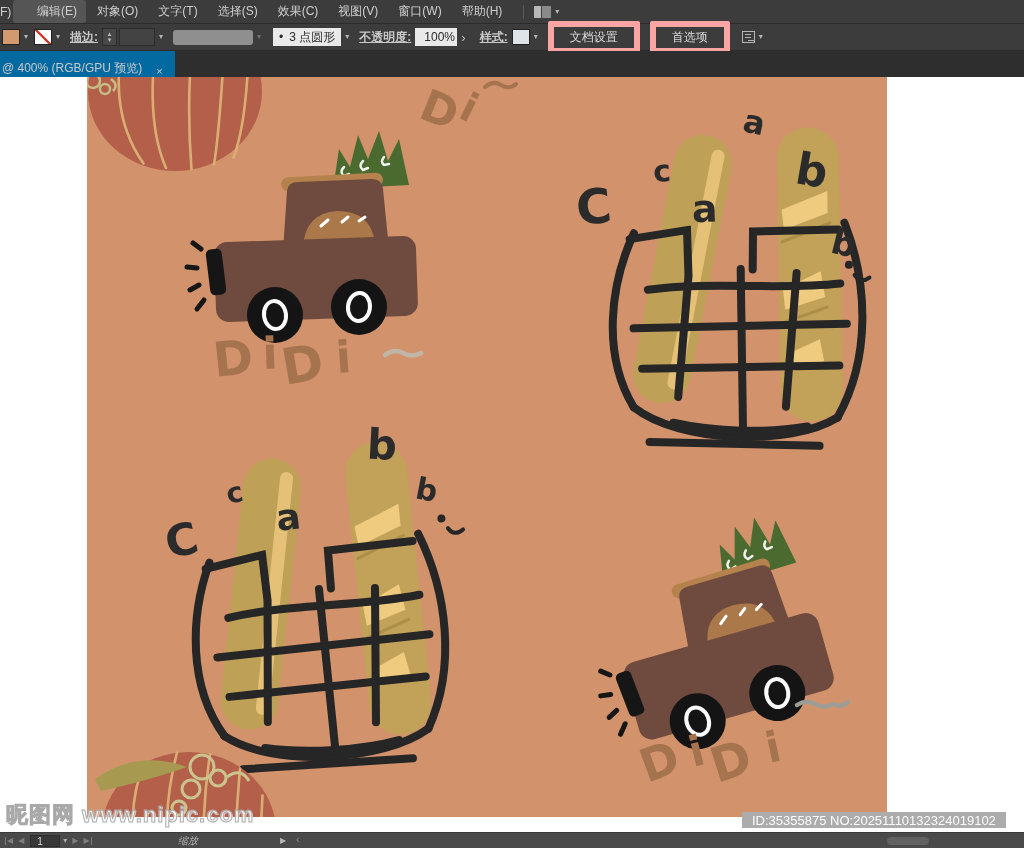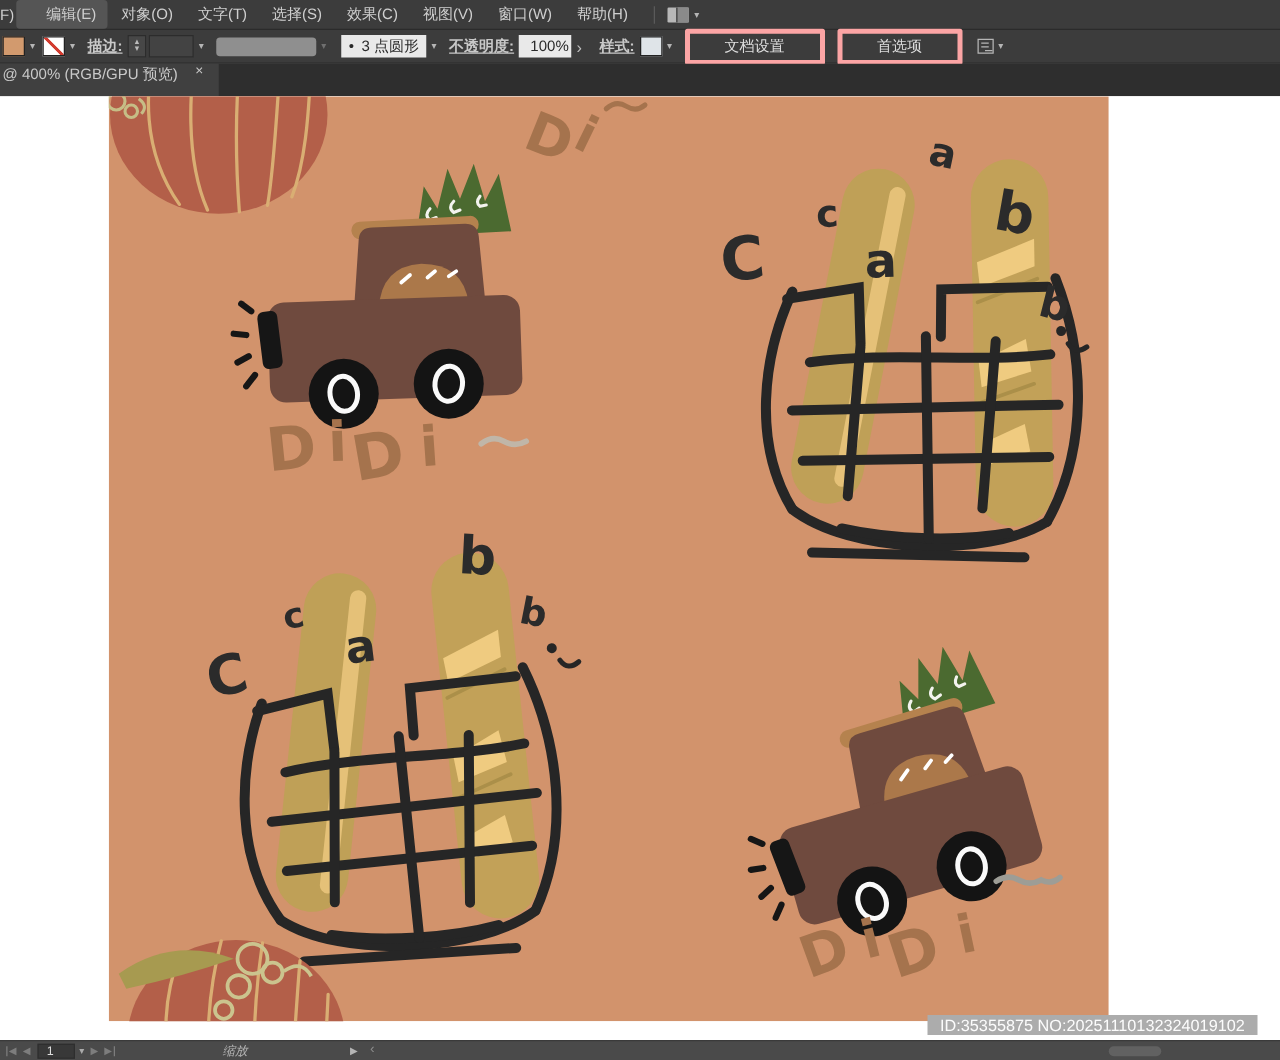--- a/index.html
+++ b/index.html
@@ -32,31 +32,31 @@
              display:flex; flex-direction:column; align-items:center; justify-content:center;
              font-size:7px; color:#bbb; line-height:6px; }
   .combo-dark { width:36px; height:18px; background:#434343; border:1px solid #2c2c2c; margin-left:2px; }
   .brush-preview { width:80px; height:15px; background:#8f8f8f; border-radius:3px; margin-left:10px; }
   .combo-light { height:18px; background:#e9e9e9; color:#2a2a2a; display:flex; align-items:center;
                  padding:0 6px; margin-left:12px; white-space:nowrap; }
   .field-light { width:42px; height:18px; background:#e9e9e9; color:#2a2a2a; display:flex;
                  align-items:center; padding:0 9px; }
   .chev { color:#bdbdbd; font-size:13px; margin:0 4px; }
   .style-swatch { width:18px; height:16px; background:#dfe4e8; border:1px solid #222; }
-  .cb-btn { border:4px solid #fca5a5; border-radius:2px; background:transparent; color:#ddd;
-            font-size:12px; padding:2px 28px; margin-left:10px; white-space:nowrap;
+  .cb-btn { border:6px solid #fca5a5; border-radius:2px; background:transparent; color:#ddd;
+            font-size:12px; padding:2px 16px; margin-left:10px; white-space:nowrap;
             font-family:"Liberation Sans",sans-serif; }
   .tool-glyph { width:13px; height:12px; border:1px solid #b5b5b5; margin-left:12px; position:relative; }
   .tool-glyph::after { content:""; position:absolute; left:2px; top:2px; width:6px; height:1px;
             background:#b5b5b5; box-shadow:0 3px 0 #b5b5b5, 3px 6px 0 #b5b5b5; }
 
   
   .tabbar { height:26px; background:#2e2e2e; display:flex; align-items:flex-end; }
-  .doc-tab { height:26px; background:#404040; color:#c9c9c9; font-size:12px; display:flex;
-             align-items:flex-start; padding:0 8px 0 2px; white-space:nowrap; }
+  .doc-tab { height:26px; background:#0369a1; color:#c9c9c9; font-size:12px; display:flex;
+             align-items:flex-end; padding:0 8px 0 2px; white-space:nowrap; }
   .tab-close { margin-left:10px; font-size:11px; color:#c9c9c9; padding:0 4px; }
 
   
   .viewport { position:relative; height:755px; background:#ffffff; overflow:hidden; }
   .artwork { position:absolute; left:87px; top:0; }
   .crayon { font-family:"DejaVu Sans",sans-serif; font-weight:bold; fill:#2b2b2b; }
   .didi  { font-family:"DejaVu Sans",sans-serif; font-weight:bold; fill:#a5734d; }
 
   .watermark { position:absolute; left:6px; top:723px; font-size:22px; font-weight:800;
                letter-spacing:1px; color:rgba(255,255,255,0.45);
@@ -282,20 +282,21 @@
         <g fill="none" stroke="#cbc48e" stroke-width="3">
           <circle cx="115" cy="690" r="12"></circle>
           <circle cx="131" cy="701" r="8"></circle>
           <circle cx="104" cy="712" r="9"></circle>
           <path d="M140,700 q14,-10 22,4"></path>
           <circle cx="92" cy="731" r="7"></circle>
         </g>
       </g>
     </svg>
 
+    <div class="watermark">昵图网 www.nipic.com</div>
     <div class="idbadge">ID:35355875 NO:20251110132324019102</div>
   </div>
 
   <div class="statusbar">
     <span class="sb-ico sb-bar-l">◀</span>
     <span class="sb-ico">◀</span>
     <div class="page-well">1</div>
     <span class="page-caret">▾</span>
     <span class="sb-ico">▶</span>
     <span class="sb-ico sb-bar-r">▶</span>

